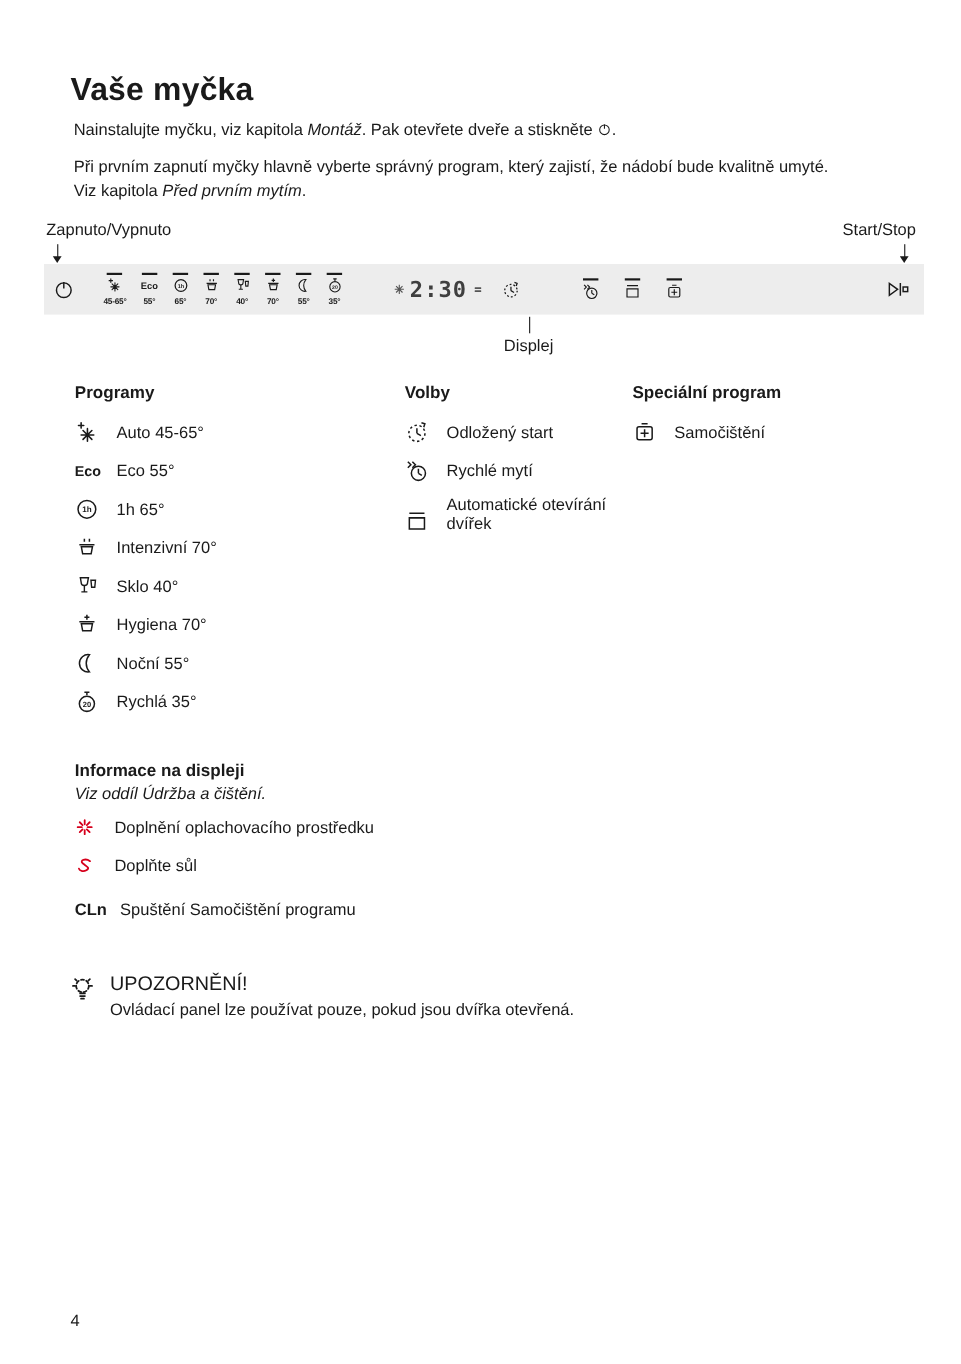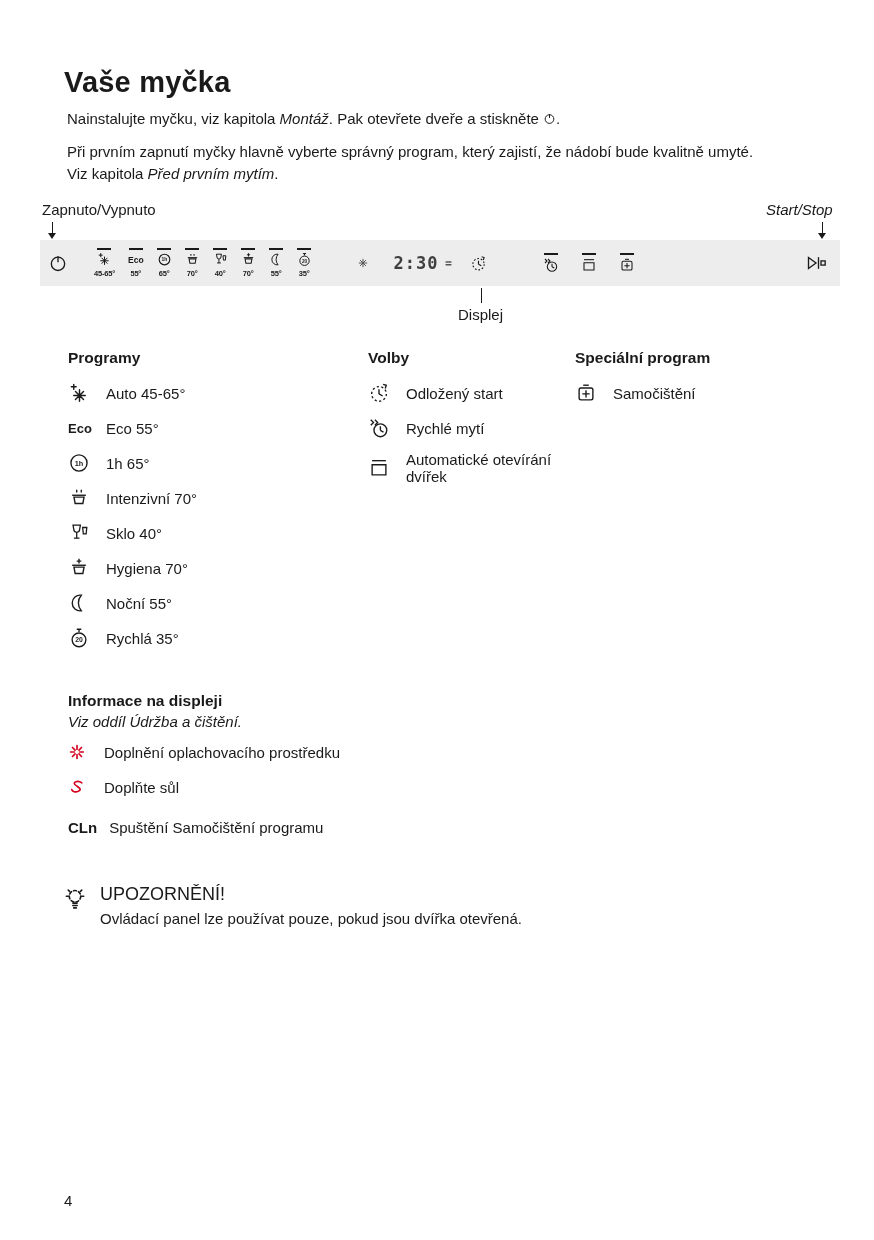--- a/index.html
+++ b/index.html
@@ -16,30 +16,30 @@
   .vline{width:1px;background:#1a1a1a;}
   .arrow-down{width:0;height:0;border-left:4px solid transparent;border-right:4px solid transparent;border-top:6px solid #1a1a1a;}
   
   .panel{left:40px;top:240px;width:800px;height:46px;background:#ededed;display:flex;align-items:center;}
   .pcell{display:flex;flex-direction:column;align-items:center;}
   .dash{width:14px;height:2px;background:#1a1a1a;margin-bottom:2px;}
   .ptemp{font-size:7.5px;font-weight:bold;margin-top:2px;white-space:nowrap;letter-spacing:-.2px;}
   .eco-txt-panel{font-size:8.5px;font-weight:bold;height:15px;display:flex;align-items:center;}
   .prog-group{display:flex;gap:13px;margin-left:26px;}
   .display-group{display:flex;align-items:center;margin-left:46px;gap:5px;}
-  .time{font-family:"DejaVu Sans Mono",monospace;font-weight:bold;font-size:17px;color:#3f3f3f;letter-spacing:1px;margin-left:21px;}
+  .time{font-family:"DejaVu Sans Mono",monospace;font-weight:bold;font-size:20px;color:#3f3f3f;letter-spacing:1px;}
   .opt-group{display:flex;gap:22px;margin-left:56px;}
   
   .colhead{font-weight:bold;font-size:15.5px;margin-bottom:14px;}
   .item{display:flex;align-items:center;gap:12px;margin-bottom:11px;min-height:24px;}
   .item .ibox{width:26px;display:flex;justify-content:flex-start;}
   .item-label{font-size:15px;}
   .eco-txt-list{font-weight:bold;font-size:13px;}
   .cln-txt{font-weight:bold;font-size:15px;}
-  .wrapitem{align-items:center;}
+  .wrapitem{align-items:flex-end;}
   .info-sub{font-style:italic;margin-top:3px;}
   .warn-title{font-weight:normal;font-size:18px;}
   .pagenum{font-size:15px;}
 </style>
 </head>
 <body>
 
 <div class="page">
 
   <h1 class="abs" style="left:64px;top:66px;">Vaše myčka</h1>
@@ -55,21 +55,21 @@
 
   <p class="abs" style="left:67px;top:141px;width:780px;">
     <span>Při prvním zapnutí myčky hlavně vyberte správný program, který zajistí, že nádobí bude kvalitně umyté.</span><br>
     <span>Viz kapitola </span><i>Před prvním mytím</i><span>.</span>
   </p>
 
   <div class="abs callout-label" style="left:42px;top:201px;">Zapnuto/Vypnuto</div>
   <div class="abs vline" style="left:52px;top:222px;height:12px;"></div>
   <div class="abs arrow-down" style="left:48px;top:233px;"></div>
 
-  <div class="abs callout-label" style="left:766px;top:201px;font-style:italic;">Start/Stop</div>
+  <div class="abs callout-label" style="left:766px;top:201px;">Start/Stop</div>
   <div class="abs vline" style="left:822px;top:222px;height:12px;"></div>
   <div class="abs arrow-down" style="left:818px;top:233px;"></div>
 
   <div class="abs panel">
 
     <span class="ico" style="width:20px;height:20px;margin-left:8px;">
       <svg viewBox="0 0 24 24">
           <g stroke="currentColor" stroke-width="1.6" fill="none">
             <circle cx="12" cy="13" r="8"></circle>
             <path d="M12 4 v7"></path>

